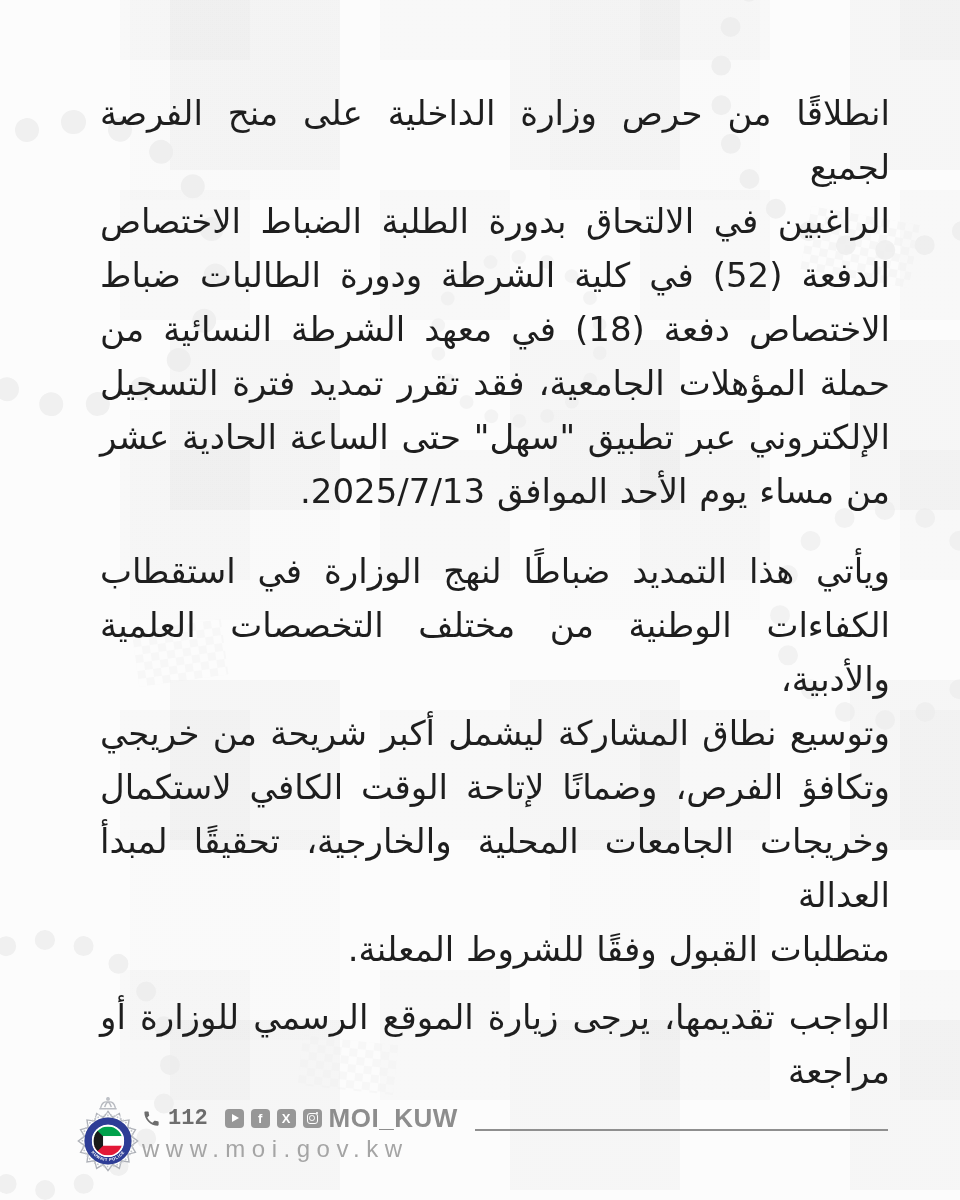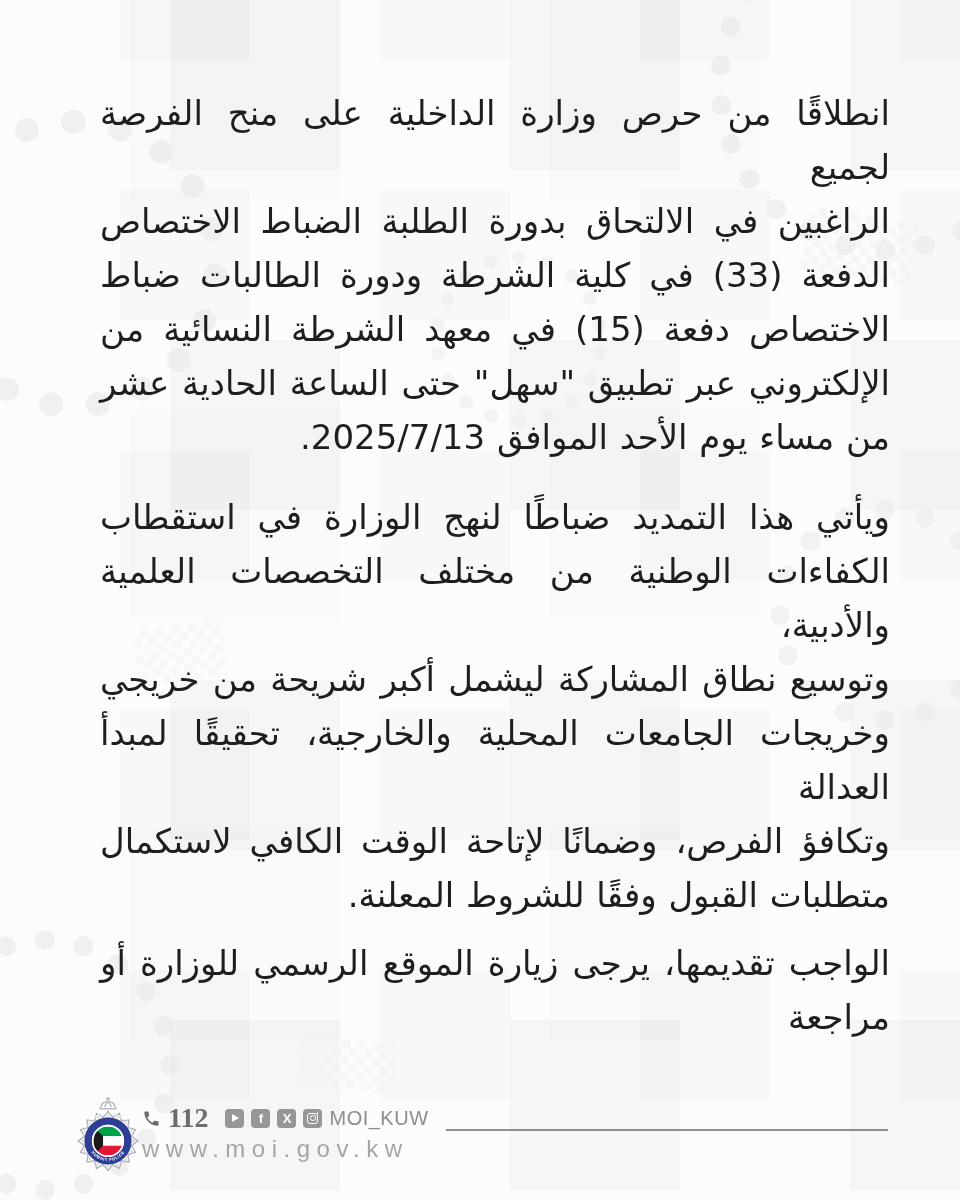--- a/index.html
+++ b/index.html
@@ -35,29 +35,29 @@
   .content p{margin:0 0 26px 0;}
   .content p.p2{margin-bottom:14px;}
   .content p.p3{margin-bottom:30px;}
   .line{display:block;text-align:justify;text-align-last:justify;word-spacing:1px;}
   .line.last{text-align-last:right;}
 
   
   .badge{position:absolute;left:75px;top:1096px;}
   .fcol{position:absolute;left:142px;right:72px;top:1104px;}
   .frow{display:flex;align-items:center;gap:7px;height:28px;}
-  .phone-num{font-family:Liberation Serif, serif;font-size:28px;font-weight:700;color:#6d6d6d;letter-spacing:0;margin-right:6px;}
+  .phone-num{font-family:Liberation Mono, monospace;font-size:22px;font-weight:700;color:#6d6d6d;letter-spacing:0;margin-right:6px;}
   .sicon{width:19px;height:19px;border-radius:4px;background:#979797;position:relative;flex:0 0 auto;}
   .sicon.first{margin-left:4px;}
   .yt-tri{position:absolute;left:7px;top:5px;width:0;height:0;border-left:7px solid #fff;border-top:4.5px solid transparent;border-bottom:4.5px solid transparent;}
   .glyph{position:absolute;inset:0;display:flex;align-items:center;justify-content:center;color:#fff;font-family:"Liberation Sans",sans-serif;font-weight:700;font-size:13px;line-height:1;}
   .ig-cam{position:absolute;left:4px;top:4px;width:9px;height:9px;border:1.6px solid #fff;border-radius:3px;}
   .ig-lens{position:absolute;left:6.7px;top:6.7px;width:3.6px;height:3.6px;border:1.4px solid #fff;border-radius:50%;}
   .ig-dot{position:absolute;right:4px;top:3.6px;width:1.8px;height:1.8px;background:#fff;border-radius:50%;}
-  .handle{font-family:"Liberation Sans",sans-serif;font-size:20px;font-weight:400;color:#8d8d8d;letter-spacing:.5px;margin-right:2px;}
+  .handle{font-family:"Liberation Sans",sans-serif;font-size:26px;font-weight:700;color:#8d8d8d;letter-spacing:.5px;margin-right:2px;}
   .rule{flex:1;height:2px;background:#8f8f8f;align-self:flex-end;margin-bottom:1px;margin-left:8px;}
   .www{margin-top:3px;font-family:"Liberation Sans",sans-serif;font-size:24px;font-weight:400;color:#a5a5a5;letter-spacing:6.5px;}
 </style>
 </head>
 <body>
 
 <div class="canvas">
 
   <div class="circ c1"></div>
   <div class="circ c2"></div>
@@ -65,31 +65,32 @@
   <div class="circ c4"></div>
   <div class="circ c5"></div>
   <div class="grid g1"></div>
   <div class="grid g2"></div>
   <div class="grid g3"></div>
 
   <main class="content" dir="rtl">
     <p class="p1">
       <span class="line">انطلاقًا من حرص وزارة الداخلية على منح الفرصة لجميع</span>
       <span class="line">الراغبين في الالتحاق بدورة الطلبة الضباط الاختصاص</span>
-      <span class="line">الدفعة (33) في كلية الشرطة ودورة الطالبات ضباط</span>
-      <span class="line">الاختصاص دفعة (15) في معهد الشرطة النسائية من</span>
+      <span class="line">الدفعة (52) في كلية الشرطة ودورة الطالبات ضباط</span>
+      <span class="line">الاختصاص دفعة (18) في معهد الشرطة النسائية من</span>
+      <span class="line">حملة المؤهلات الجامعية، فقد تقرر تمديد فترة التسجيل</span>
       <span class="line">الإلكتروني عبر تطبيق "سهل" حتى الساعة الحادية عشر</span>
       <span class="line last">من مساء يوم الأحد الموافق 2025/7/13.</span>
     </p>
     <p class="p2">
       <span class="line">ويأتي هذا التمديد ضباطًا لنهج الوزارة في استقطاب</span>
       <span class="line">الكفاءات الوطنية من مختلف التخصصات العلمية والأدبية،</span>
       <span class="line">وتوسيع نطاق المشاركة ليشمل أكبر شريحة من خريجي</span>
+      <span class="line">وتكافؤ الفرص، وضمانًا لإتاحة الوقت الكافي لاستكمال</span>
       <span class="line">وخريجات الجامعات المحلية والخارجية، تحقيقًا لمبدأ العدالة</span>
-      <span class="line">وتكافؤ الفرص، وضمانًا لإتاحة الوقت الكافي لاستكمال</span>
       <span class="line last">متطلبات القبول وفقًا للشروط المعلنة.</span>
     </p>
     <p class="p3">
       <span class="line">الواجب تقديمها، يرجى زيارة الموقع الرسمي للوزارة أو مراجعة</span>
 
     </p>
 
   </main>
 
   <svg class="badge" width="66" height="80" viewBox="0 0 80 96">

